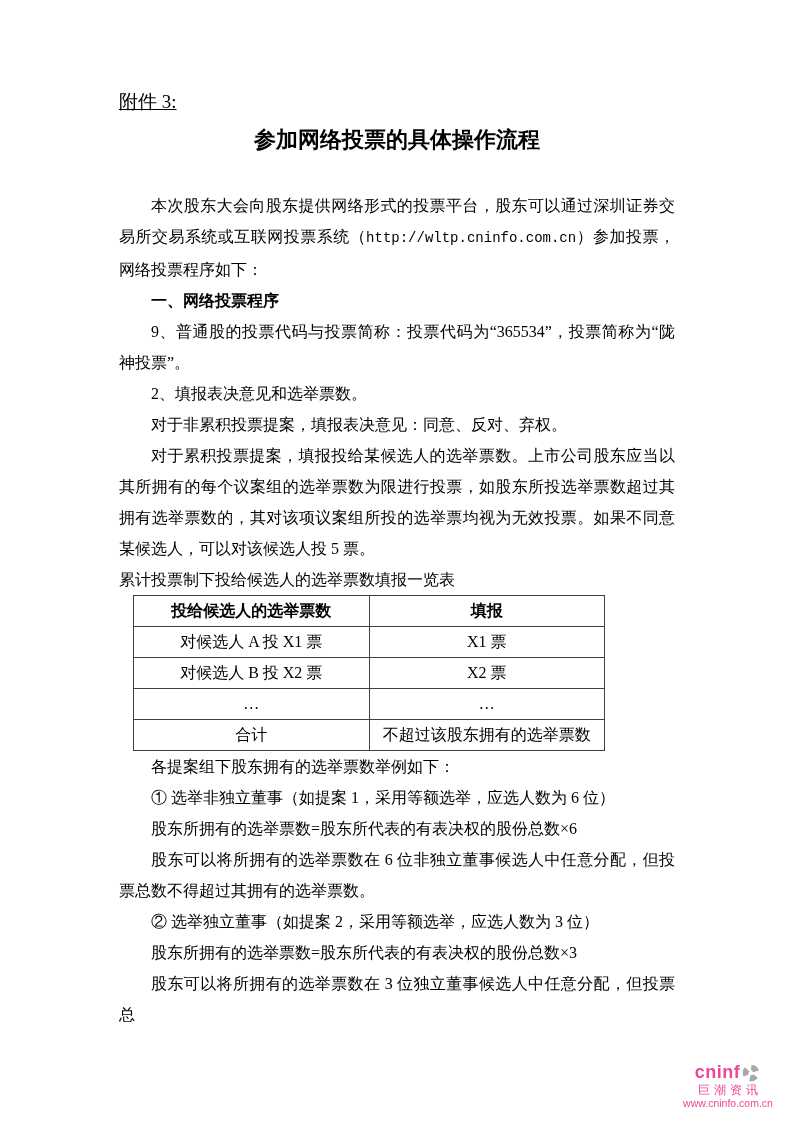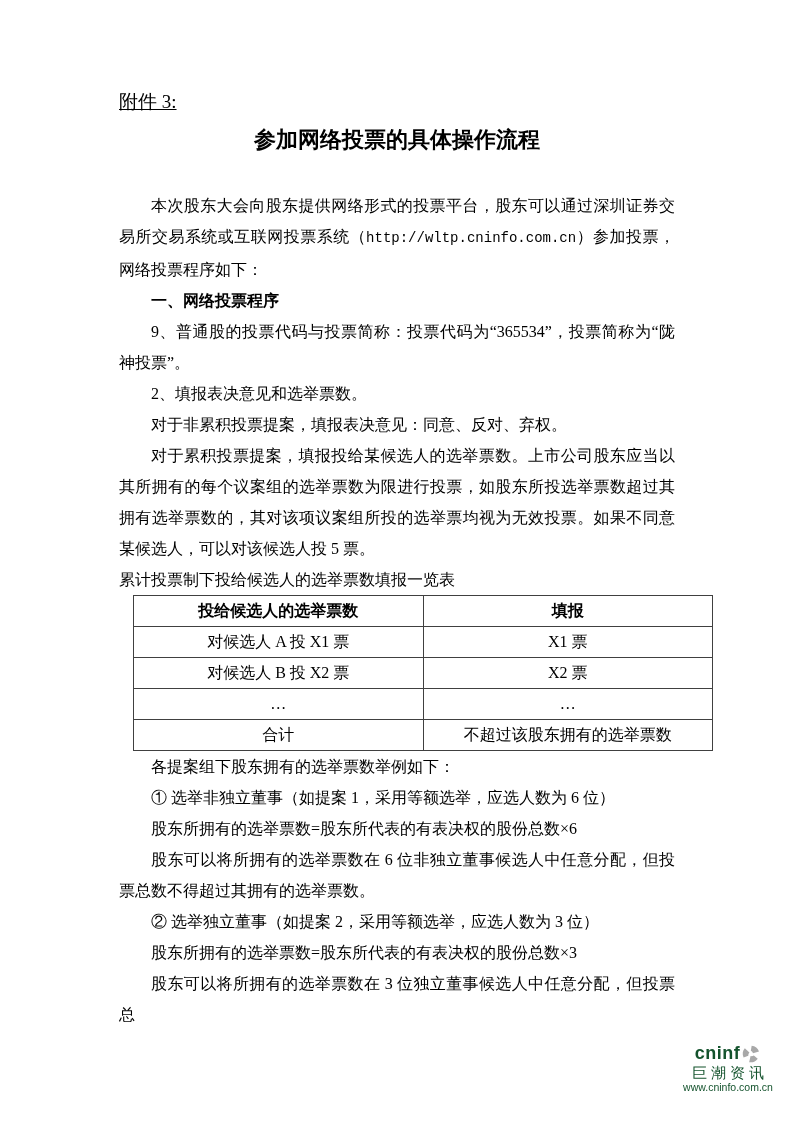--- a/index.html
+++ b/index.html
@@ -47,60 +47,60 @@
   }
   .table-caption {
     font-size: 16px;
     line-height: 31px;
     text-align: left;
     margin: 0;
   }
   table.vote-table {
     border-collapse: collapse;
     table-layout: fixed;
-    width: 580px;
+    width: 472px;
     margin-left: 14px;
   }
   table.vote-table th,
   table.vote-table td {
     border: 1.5px solid #404040;
     width: 50%;
     height: 30px;
     line-height: 30px;
     text-align: center;
     vertical-align: middle;
     font-size: 16px;
     padding: 0;
   }
   table.vote-table th { font-weight: bold; }
   .examples { }
   .footer-logo {
     position: absolute;
     right: 6px;
-    bottom: 28px;
+    bottom: 12px;
     width: 118px;
     text-align: center;
-    color: #14532d;
+    color: #ec4899;
     font-family: "Liberation Sans", "DejaVu Sans", sans-serif;
     line-height: 1.1;
   }
   .logo-row {
     display: flex;
     align-items: center;
     justify-content: center;
     gap: 1px;
   }
   .logo-text {
     font-size: 18px;
     font-weight: bold;
     letter-spacing: 0.5px;
   }
   .logo-swirl { width: 20px; height: 20px; }
   .logo-cn {
-    font-size: 15px;
+    font-size: 12px;
     letter-spacing: 4px;
     margin-top: 1px;
     padding-left: 4px;
   }
   .logo-url {
     font-size: 10.5px;
     margin-top: 1px;
   }
 </style>
 </head>

